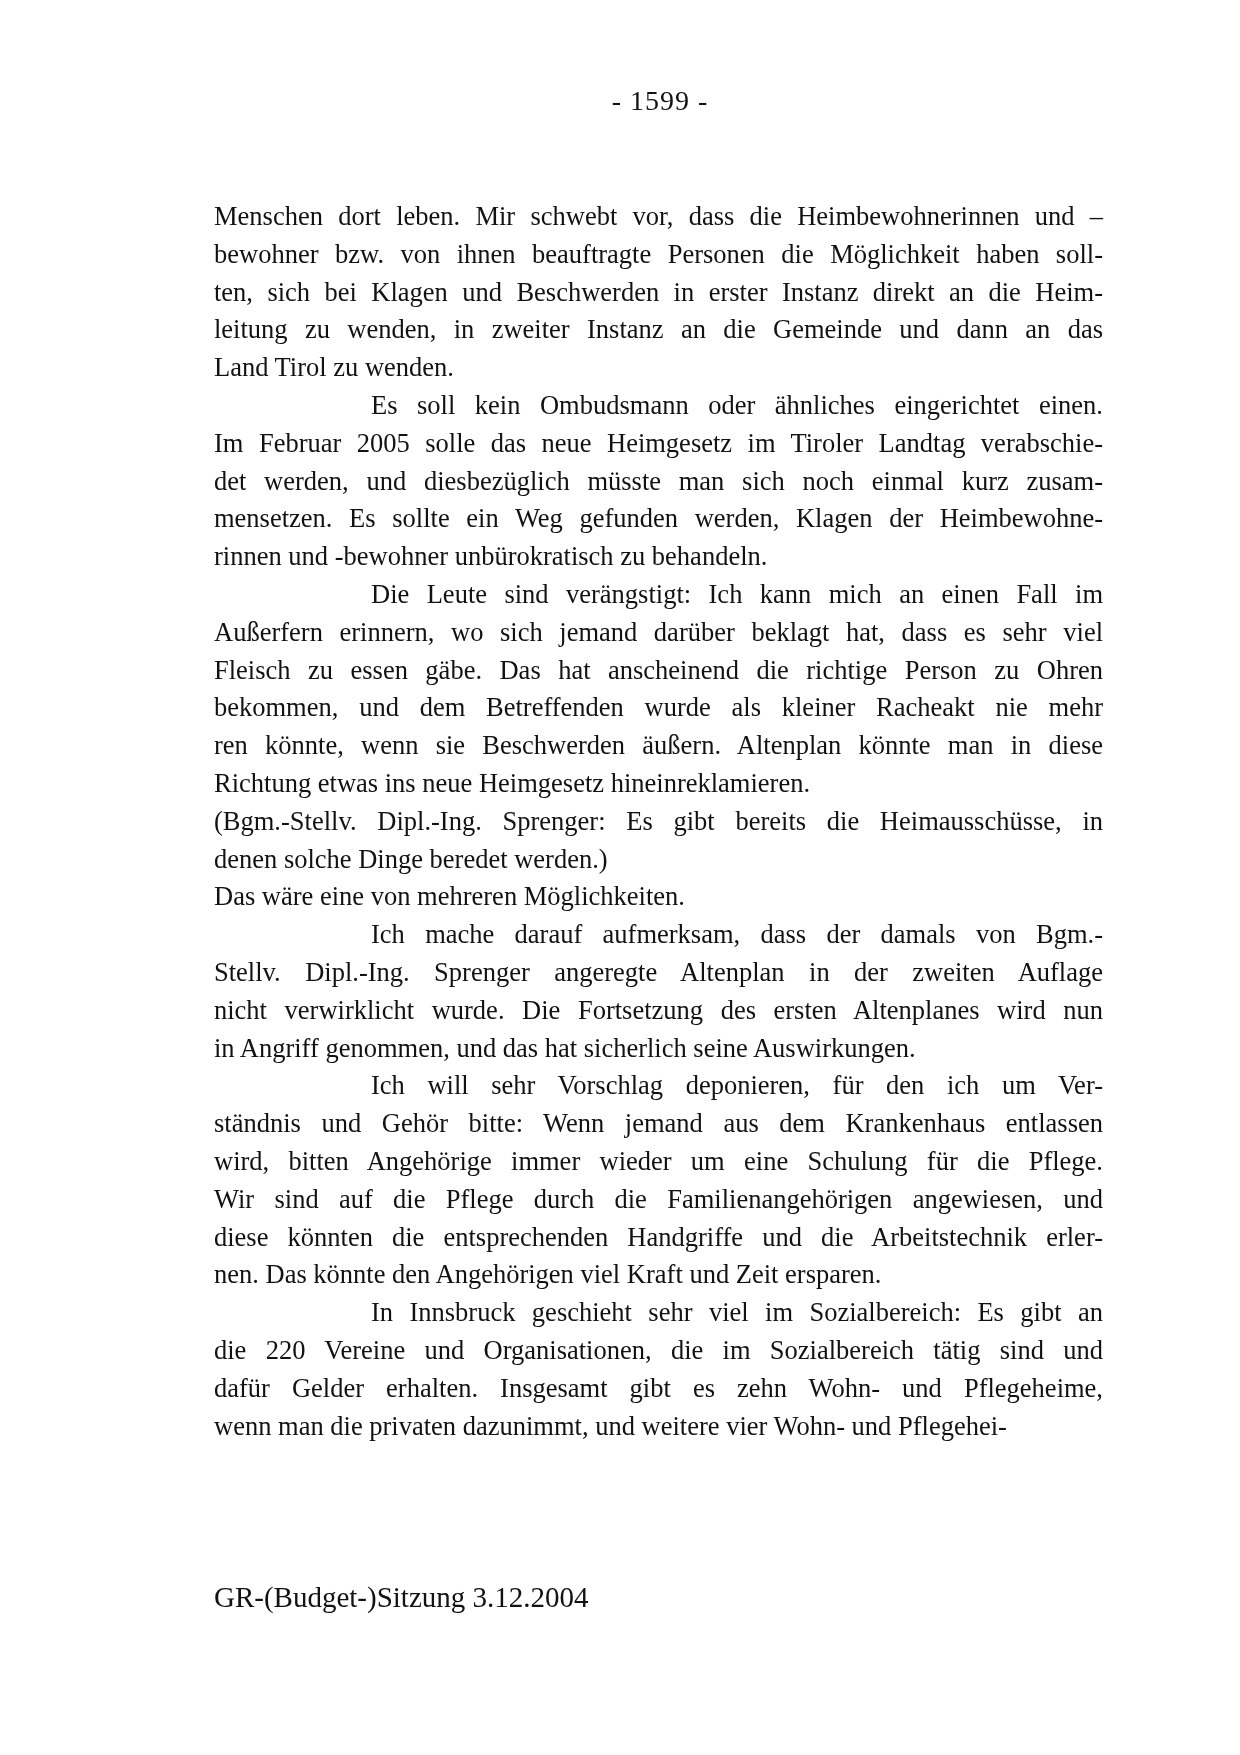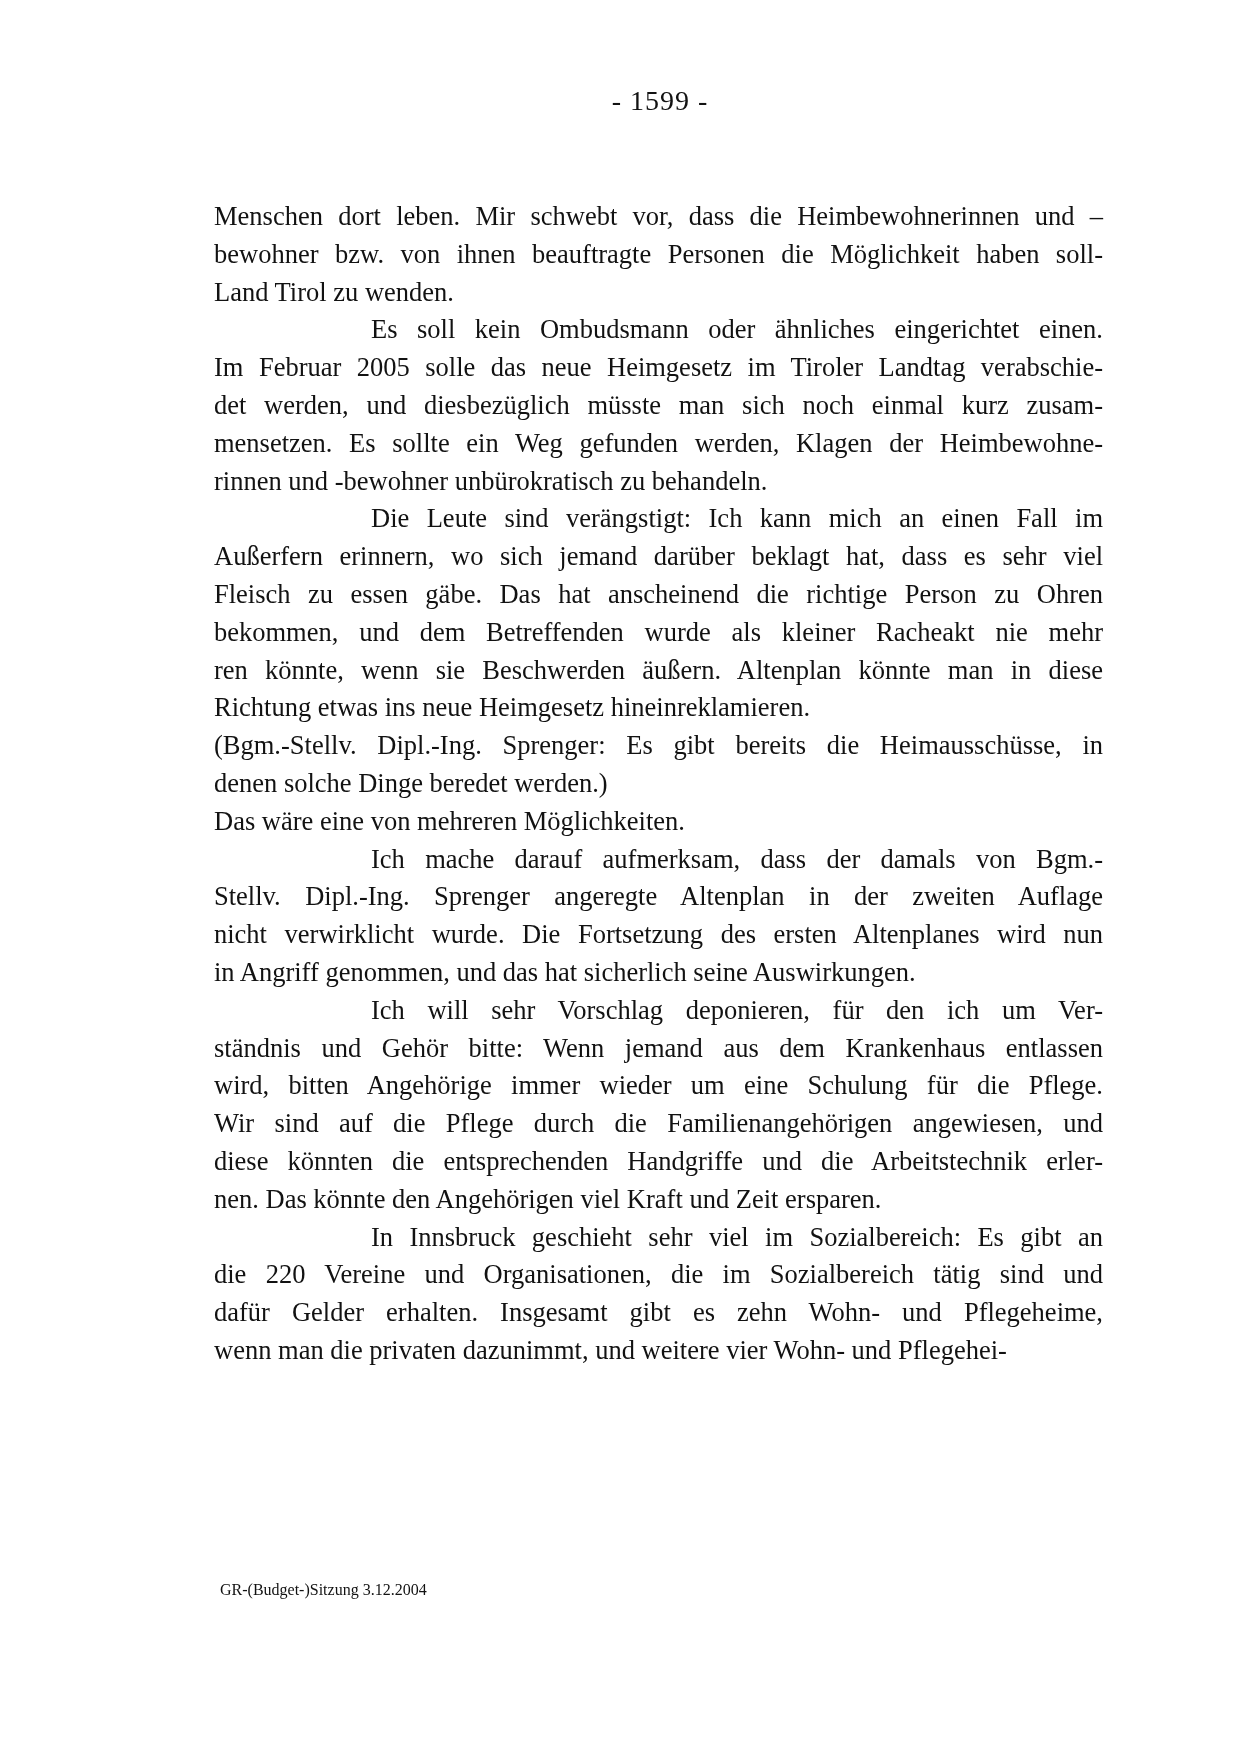--- a/index.html
+++ b/index.html
@@ -48,35 +48,37 @@
   }
   .line.last {
     text-align-last: left;
   }
   .line.indent {
     padding-left: 157px;
   }
   .doc-footer {
     position: absolute;
     top: 1580px;
-    left: 180px;
-    font-size: 16px;
+    left: 174px;
+    font-size: 29px;
     line-height: 1.2;
   }
 </style>
 </head>
 <body>
 
 <div class="page">
   <div class="page-number">- 1599 -</div>
 
   <div class="doc-body">
       <div class="paragraph">
         <div class="line">Menschen dort leben. Mir schwebt vor, dass die Heimbewohnerinnen und –</div>
         <div class="line">bewohner bzw. von ihnen beauftragte Personen die Möglichkeit haben soll-</div>
+        <div class="line">ten, sich bei Klagen und Beschwerden in erster Instanz direkt an die Heim-</div>
+        <div class="line">leitung zu wenden, in zweiter Instanz an die Gemeinde und dann an das</div>
         <div class="line last">Land Tirol zu wenden.</div>
       </div>
       <div class="paragraph">
         <div class="line indent">Es soll kein Ombudsmann oder ähnliches eingerichtet einen.</div>
         <div class="line">Im Februar 2005 solle das neue Heimgesetz im Tiroler Landtag verabschie-</div>
         <div class="line">det werden, und diesbezüglich müsste man sich noch einmal kurz zusam-</div>
         <div class="line">mensetzen. Es sollte ein Weg gefunden werden, Klagen der Heimbewohne-</div>
         <div class="line last">rinnen und -bewohner unbürokratisch zu behandeln.</div>
       </div>
       <div class="paragraph">

